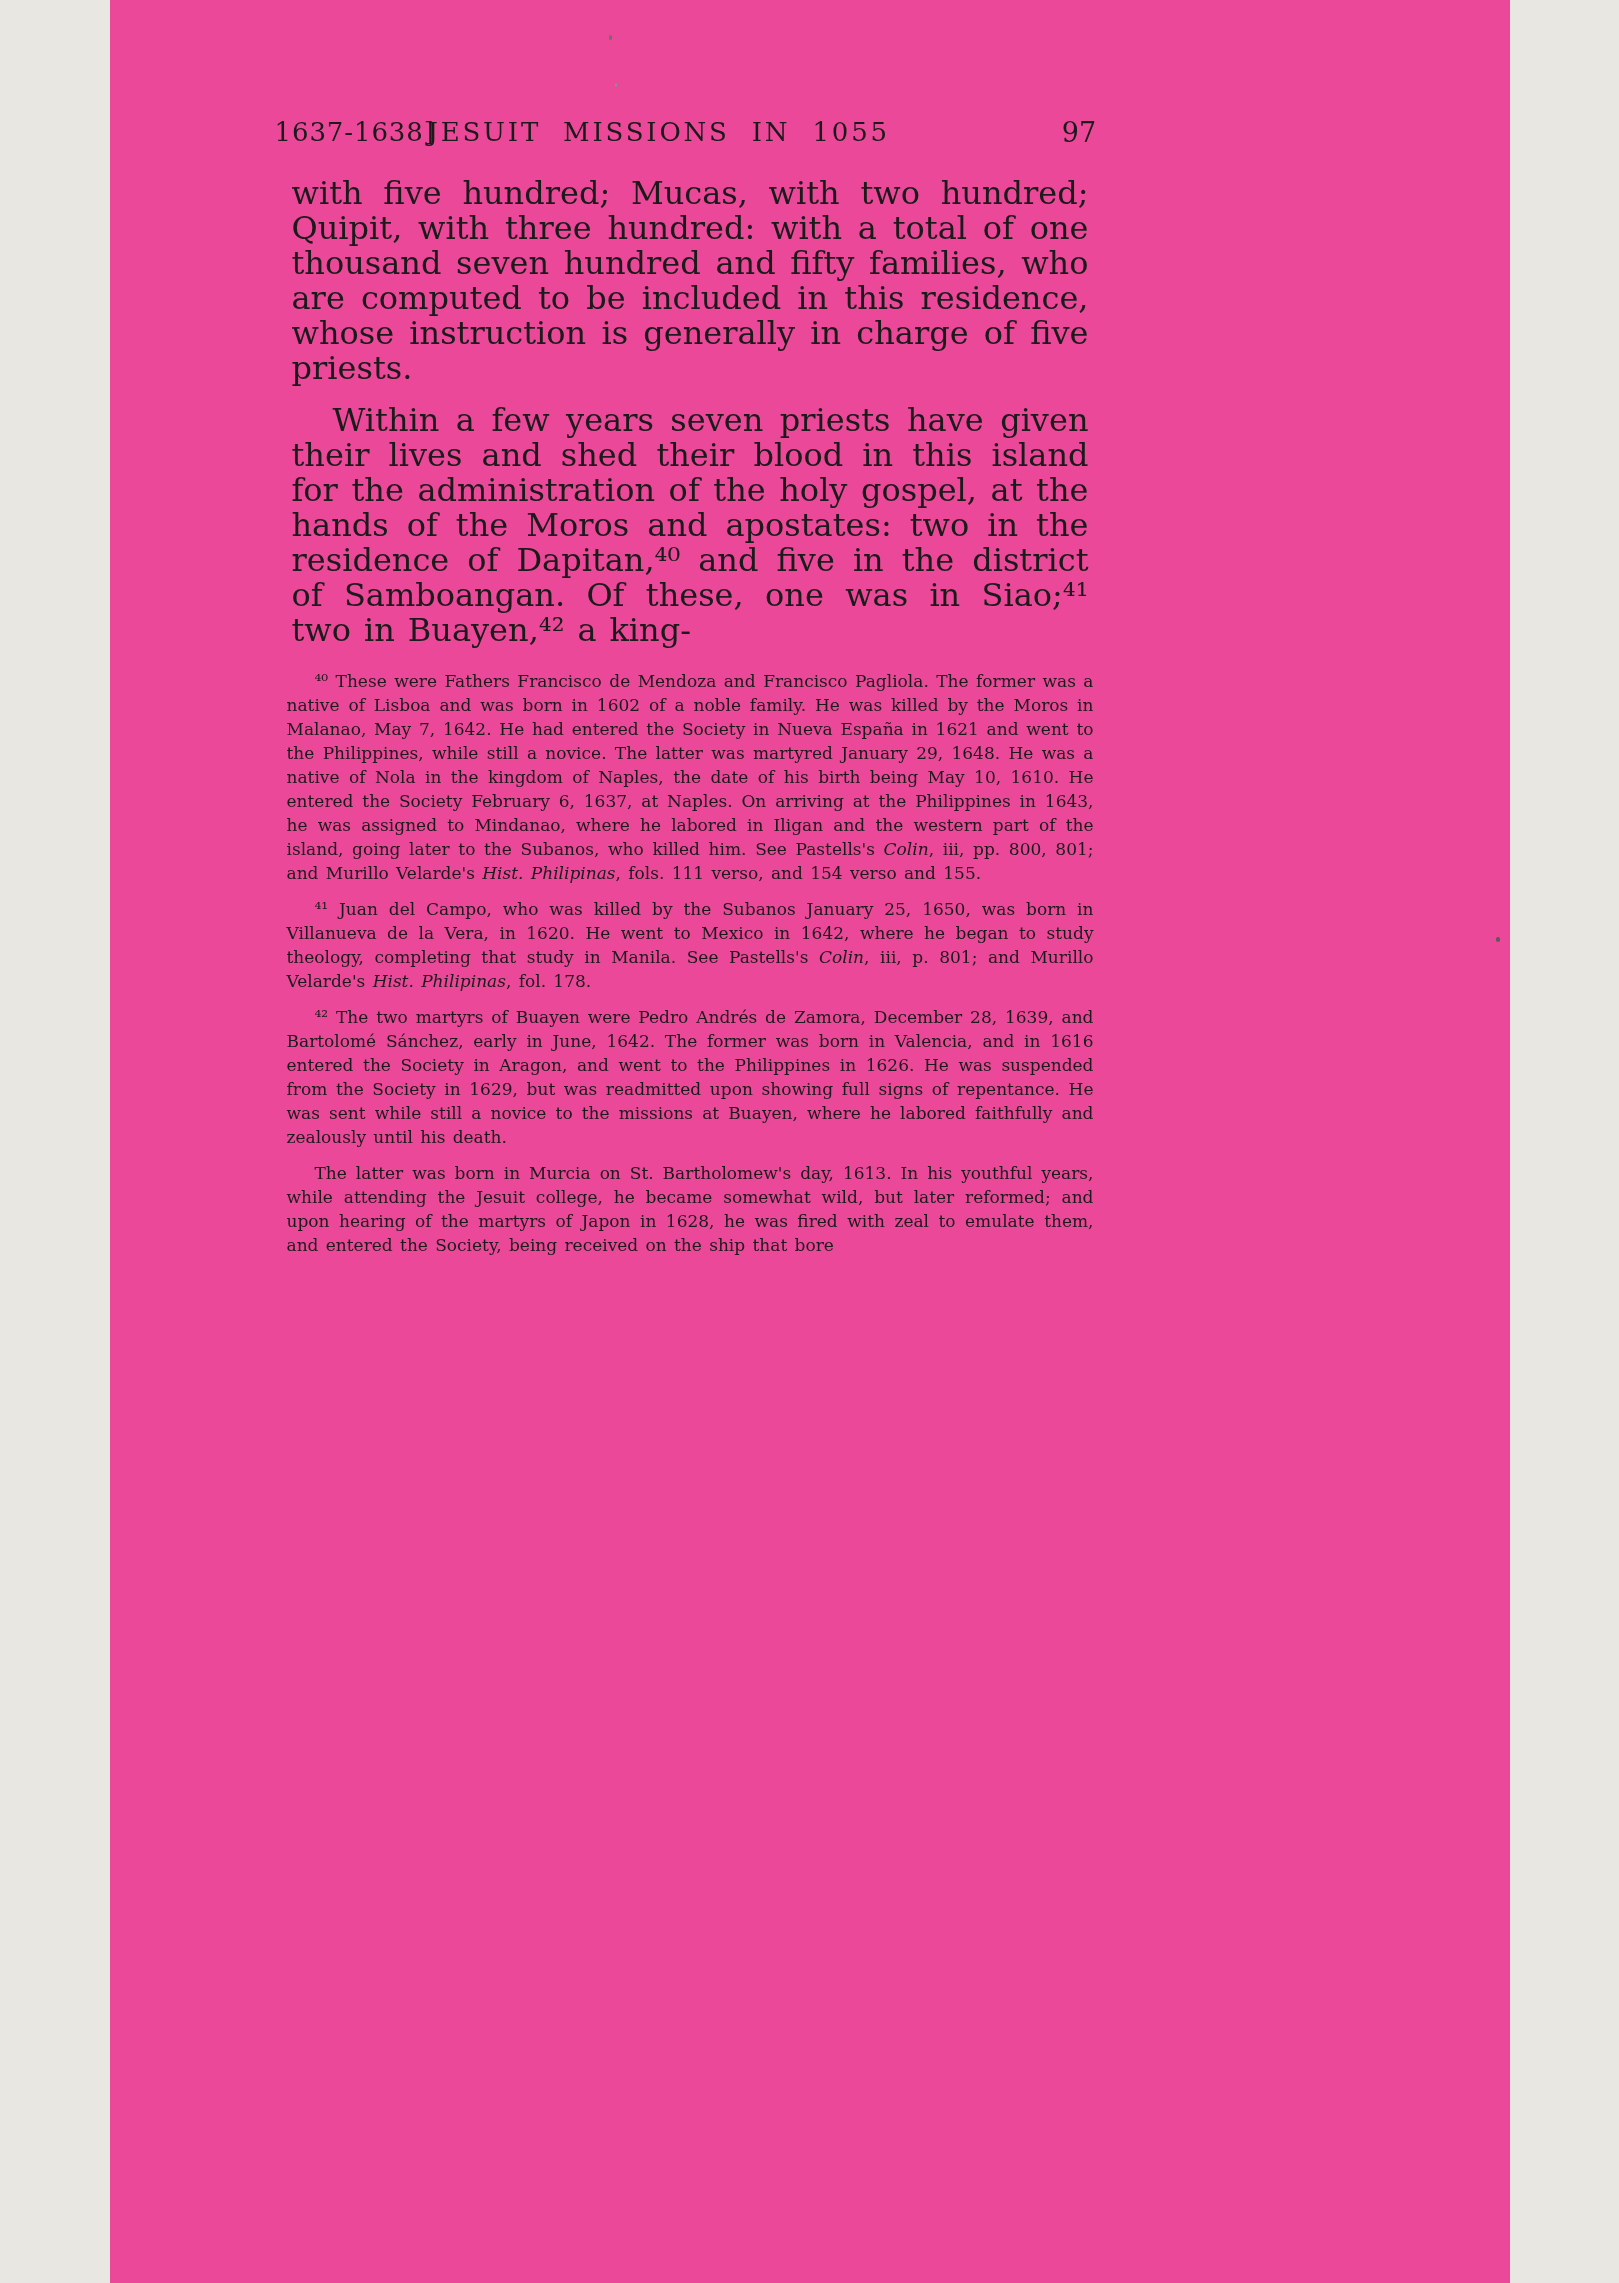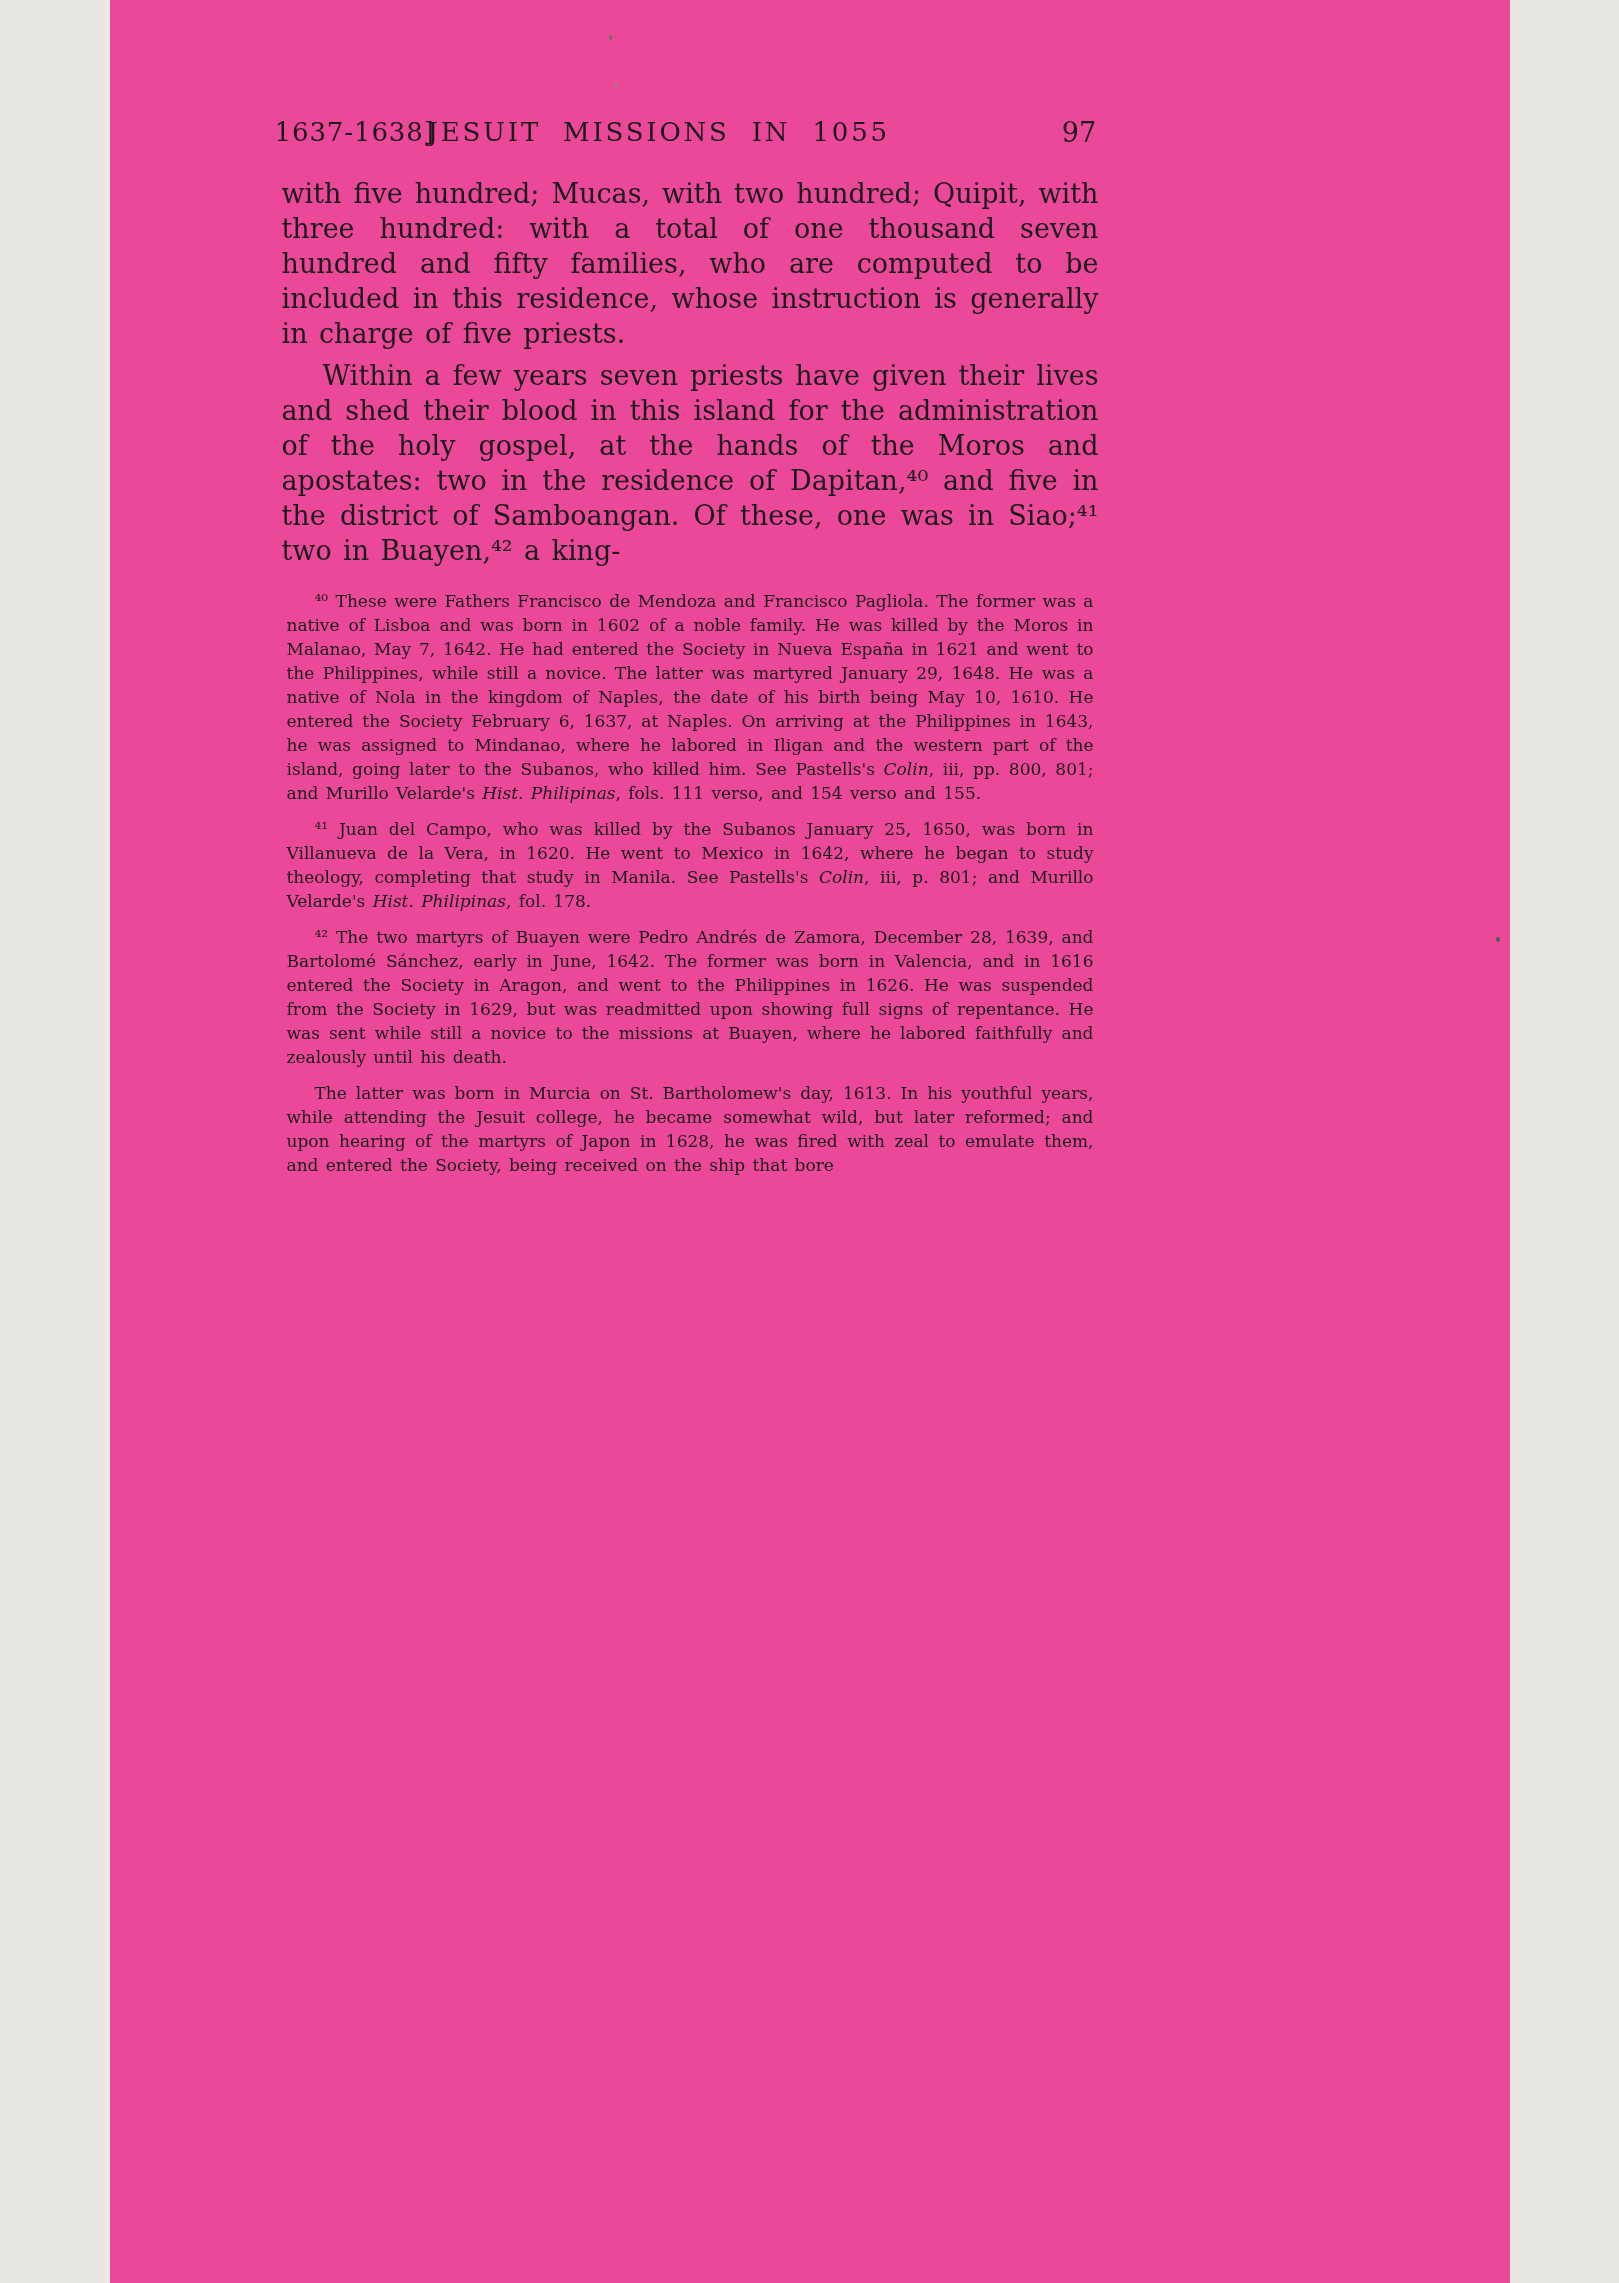--- a/index.html
+++ b/index.html
@@ -46,22 +46,22 @@
     position: absolute;
     right: 9.3px;
     top: 0;
     font-size: 27px;
   }
   
   .body-text {
     margin-top: 20.4px;
   }
   .body-para {
-    margin: 7px;
-    font-size: 27px;
+    margin: 17px;
+    font-size: 32px;
     line-height: 35px;
     text-align: justify;
     text-indent: 41px;
     word-spacing: 2.8px;
   }
   .body-para.no-indent { text-indent: 0; }
   
   .footnotes {
     margin-top: 20.4px;
   }

